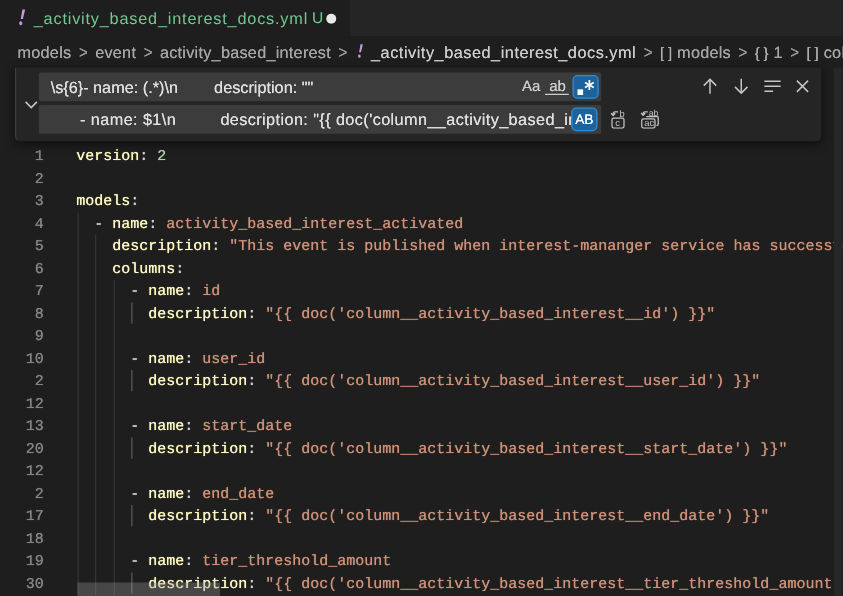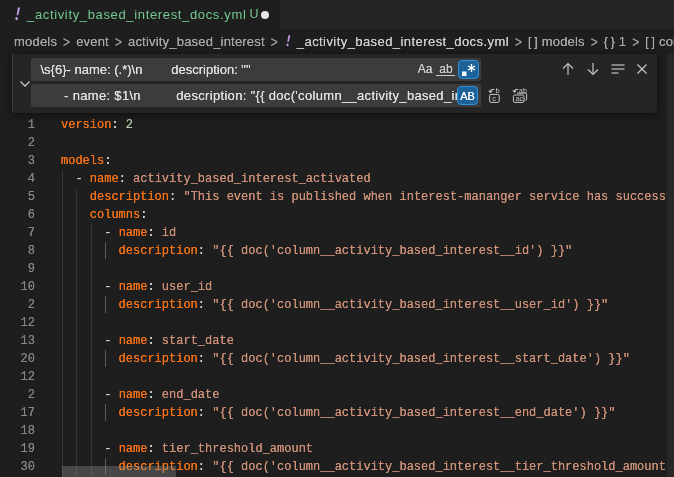--- a/index.html
+++ b/index.html
@@ -28,21 +28,21 @@
 #crumbs .fn { color:#cccccc; letter-spacing:0.43px; }
 #crumbs .sym { font-size:12px; color:#b0b0b0; letter-spacing:3px; padding-right:1px; }
 
 
 #code { position:absolute; top:116px; left:0; width:1400px;
   font-family:"Liberation Mono", monospace; font-size:12px; line-height:18px;
   color:#d4d4d4; text-shadow:0 0 0.6px; }
 #code .row { height:18px; white-space:pre; }
 #code .g { display:inline-block; width:35px; text-align:right; color:#858585; }
 #code .sp { display:inline-block; width:26px; }
-.k { color:#f97316; }
+.k { color:#fef9c3; }
 .s { color:#ce9178; }
 .n { color:#b5cea8; }
 .p { color:#d4d4d4; }
 
 
 .guide { position:absolute; width:1px; background:#343434; }
 .guide.b { background:#5a5a5a; }
 
 
 #fw { position:absolute; left:12px; top:54px; width:645px; height:59px;

